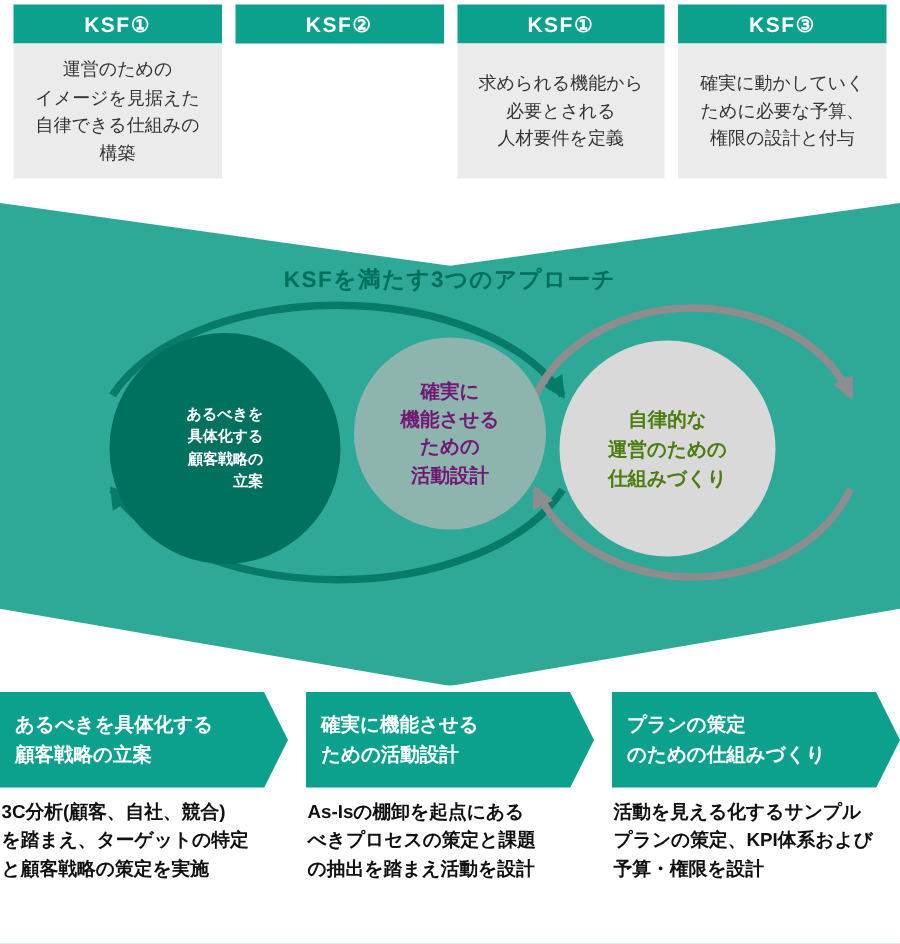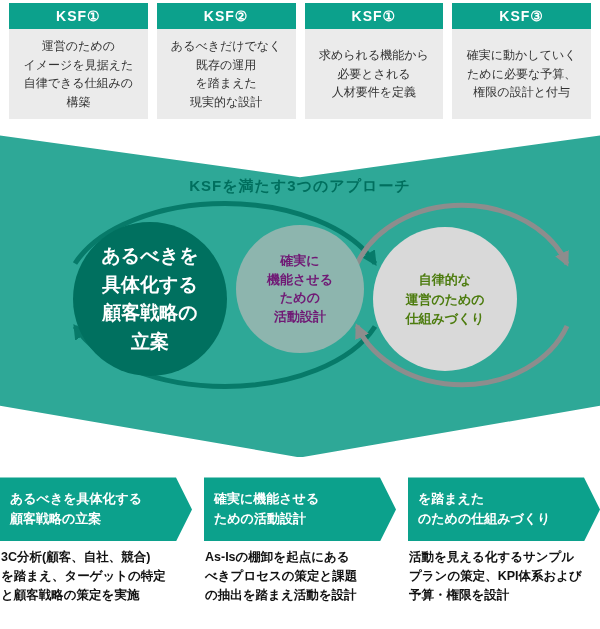--- a/index.html
+++ b/index.html
@@ -35,26 +35,26 @@
   }
   .arrows { position:absolute; inset:0; width:100%; height:100%; }
   .arcT { fill:none; stroke:var(--arrow_teal); stroke-width:5; }
   .arcG { fill:none; stroke:var(--arrow_gray); stroke-width:5; }
   .mt { fill:var(--arrow_teal); }
   .mg { fill:var(--arrow_gray); }
   .circle {
     position:absolute; border-radius:50%; display:flex; align-items:center; justify-content:center;
     text-align:center; white-space:pre-line; font-weight:700;
   }
-  .c1 { left:73px;  top:87px; width:154px; height:154px; background:var(--circle1); color:#fff; font-size:19px; line-height:1.5; }
+  .c1 { left:73px;  top:87px; width:154px; height:154px; background:var(--circle1); color:#fff; font-size:10px; line-height:1.5;text-align:right; }
   .c2 { left:236px; top:90px; width:128px; height:128px; background:var(--circle2); color:#701a75; font-size:13px;  line-height:1.45; }
   .c3 { left:373px; top:92px; width:144px; height:144px; background:var(--circle3); color:#4d7c0f; font-size:13px;  line-height:1.5; }
 
   
-  .bottom { display:grid; grid-template-columns:repeat(3,1fr); gap:12px; margin-top:20px; }
+  .bottom { display:grid; grid-template-columns:repeat(3,1fr); gap:12px; margin-top:4px; }
   .banner {
     background:var(--teal); color:#fff; font-weight:700; font-size:13px; line-height:1.55;
     padding:10px 18px 10px 10px; white-space:pre-line; min-height:64px;
     display:flex; align-items:center;
     clip-path:polygon(0 0, calc(100% - 16px) 0, 100% 50%, calc(100% - 16px) 100%, 0 100%);
   }
   .desc {
     margin-top:7px; padding-left:1px; font-size:12.5px; font-weight:700; color:#111;
     line-height:1.5; white-space:pre-line;
   }
@@ -67,24 +67,20 @@
   <div class="ksf-row">
     <div class="ksf-box">
       <div class="ksf-header">KSF①</div>
       <div class="ksf-body">運営のための
 イメージを見据えた
 自律できる仕組みの
 構築</div>
     </div>
     <div class="ksf-box">
       <div class="ksf-header">KSF②</div>
-      <div class="ksf-body">あるべきだけでなく
-既存の運用
-を踏まえた
-現実的な設計</div>
     </div>
     <div class="ksf-box">
       <div class="ksf-header">KSF①</div>
       <div class="ksf-body">求められる機能から
 必要とされる
 人材要件を定義</div>
     </div>
     <div class="ksf-box">
       <div class="ksf-header">KSF③</div>
       <div class="ksf-body">確実に動かしていく
@@ -135,21 +131,21 @@
 と顧客戦略の策定を実施</div>
     </div>
     <div class="col">
       <div class="banner">確実に機能させる
 ための活動設計</div>
       <div class="desc">As-Isの棚卸を起点にある
 べきプロセスの策定と課題
 の抽出を踏まえ活動を設計</div>
     </div>
     <div class="col">
-      <div class="banner">を踏まえた
+      <div class="banner">プランの策定
 のための仕組みづくり</div>
       <div class="desc">活動を見える化するサンプル
 プランの策定、KPI体系および
 予算・権限を設計</div>
     </div>
   </div>
 
 </div>
 
 </body></html>

